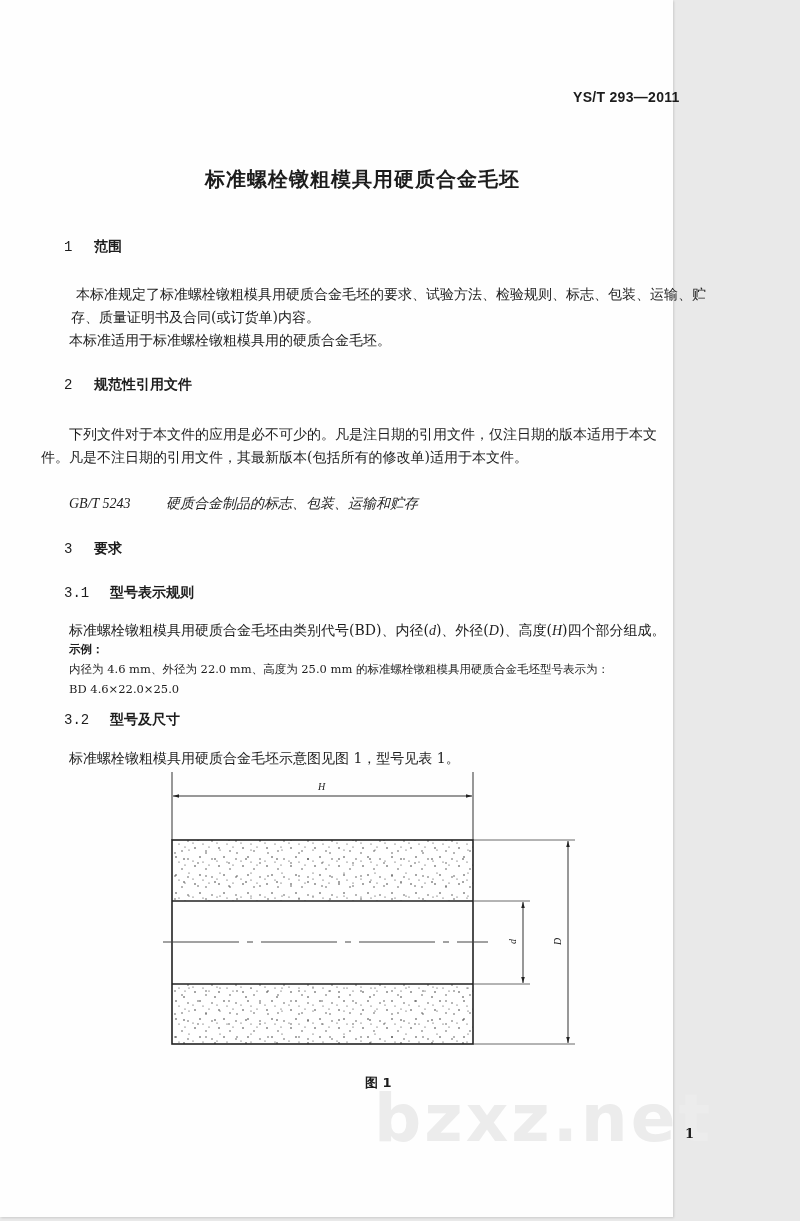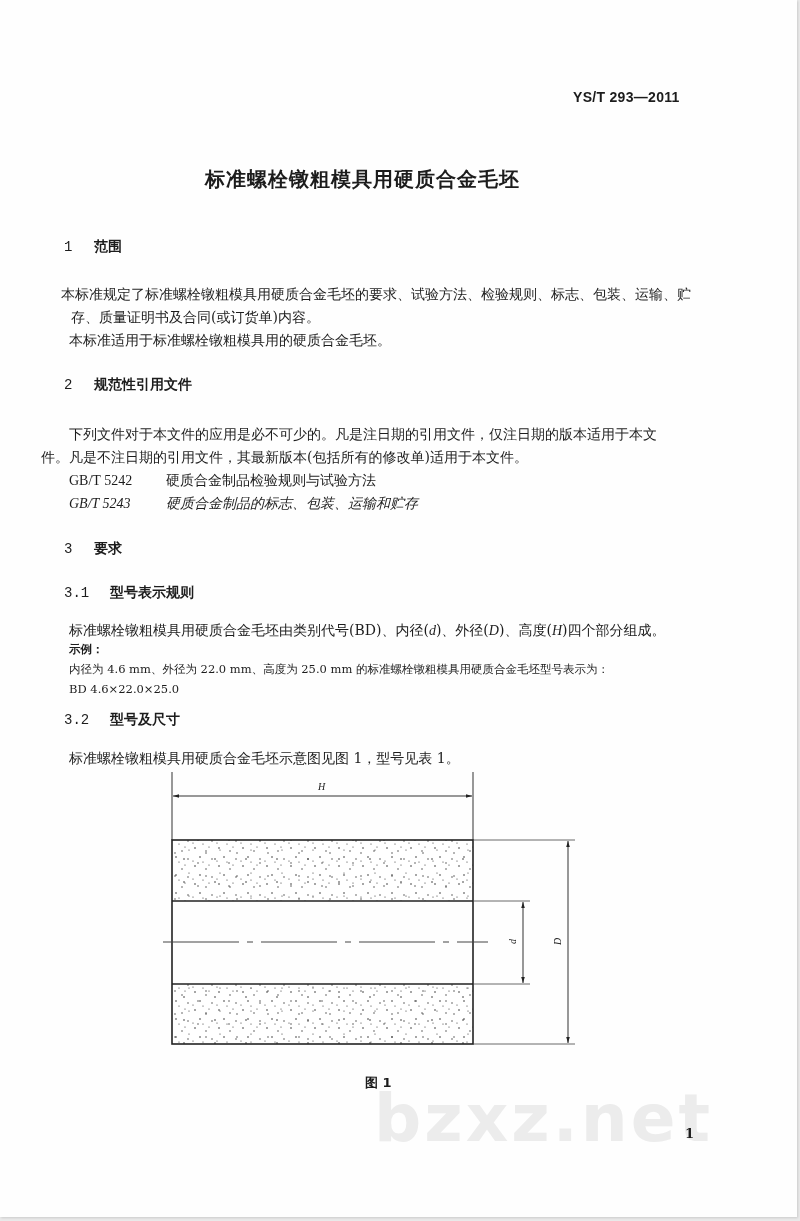--- a/index.html
+++ b/index.html
@@ -3,21 +3,21 @@
 <meta charset="utf-8">
 <style>
   html, body { margin: 0; padding: 0; }
   body {
     width: 800px; height: 1221px; position: relative; overflow: hidden;
     background: #e9e9e9;
     font-family: "DejaVu Serif", "Liberation Serif", serif;
     color: #1c1c1c;
   }
   .page {
-    position: absolute; left: 0; top: 0; width: 797px; height: 1217px;
+    position: absolute; left: 0; top: 0; width: 673px; height: 1217px;
     background: #fefefe;
     box-shadow: 1px 1px 2px rgba(0,0,0,0.12);
   }
   .abs { position: absolute; white-space: nowrap; }
   .std-code {
     left: 573px; top: 89px; font-size: 14px; font-weight: bold;
     font-family: "Liberation Sans", "DejaVu Sans", sans-serif; letter-spacing: 0.3px;
   }
   .doc-title {
     left: 205px; top: 166px; font-size: 20px; font-weight: bold;
@@ -50,32 +50,29 @@
 <body>
 
 <div class="page">
 
   <div class="abs std-code">YS/T 293—2011</div>
   <div class="abs doc-title">标准螺栓镦粗模具用硬质合金毛坯</div>
 
   <div class="abs h1" style="left:41px; top:238px;">
     <span class="num">1</span><span>范围</span>
   </div>
-  <div class="abs para" style="left:61px; top:284px;text-align:center;">本标准规定了标准螺栓镦粗模具用硬质合金毛坯的要求、试验方法、检验规则、标志、包装、运输、贮</div>
+  <div class="abs para" style="left:76px; top:284px;text-align:center;">本标准规定了标准螺栓镦粗模具用硬质合金毛坯的要求、试验方法、检验规则、标志、包装、运输、贮</div>
   <div class="abs para" style="left:41px; top:307px;margin-left:30px;">存、质量证明书及合同(或订货单)内容。</div>
   <div class="abs para" style="left:69px; top:330px;">本标准适用于标准螺栓镦粗模具用的硬质合金毛坯。</div>
 
   <div class="abs h1" style="left:41px; top:376px;">
     <span class="num">2</span><span>规范性引用文件</span>
   </div>
   <div class="abs para" style="left:69px; top:424px;">下列文件对于本文件的应用是必不可少的。凡是注日期的引用文件，仅注日期的版本适用于本文</div>
   <div class="abs para" style="left:41px; top:447px;">件。凡是不注日期的引用文件，其最新版本(包括所有的修改单)适用于本文件。</div>
-  <div class="abs para" style="left:69px; top:470px;">
-    <span class="ref-code">GB/T 5242</span><span>硬质合金制品检验规则与试验方法</span>
-  </div>
   <div class="abs para" style="left:69px; top:493px;font-style:italic;">
     <span class="ref-code">GB/T 5243</span><span>硬质合金制品的标志、包装、运输和贮存</span>
   </div>
 
   <div class="abs h1" style="left:41px; top:540px;">
     <span class="num">3</span><span>要求</span>
   </div>
 
   <div class="abs h1 h2" style="left:41px; top:584px;">
     <span class="num">3.1</span><span>型号表示规则</span>

